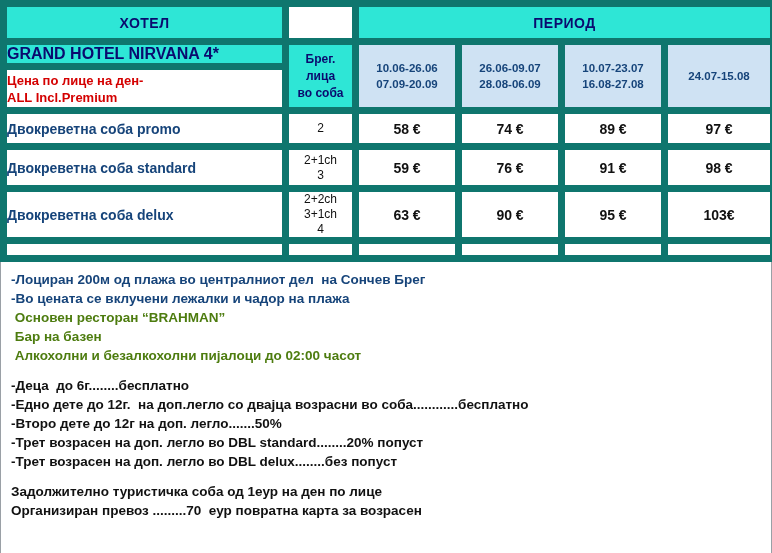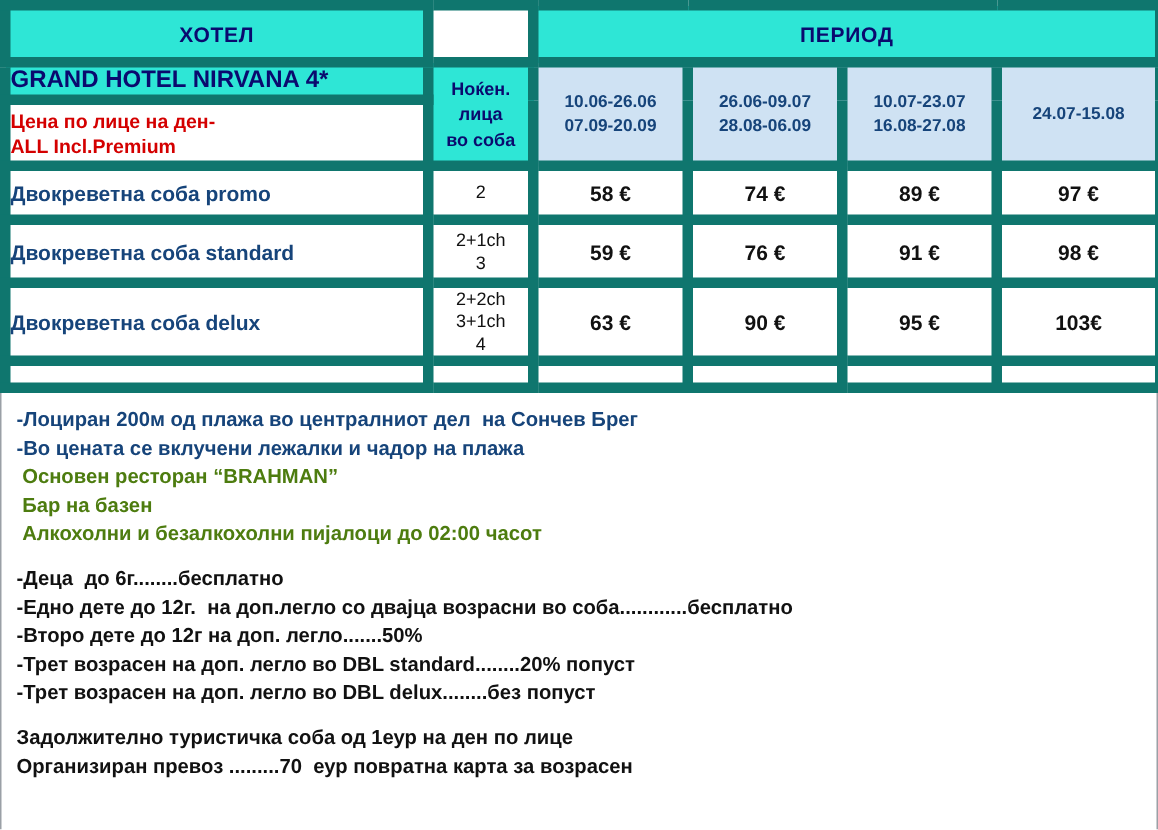--- a/index.html
+++ b/index.html
@@ -153,21 +153,21 @@
         <td class="hdr-hotel">ХОТЕЛ</td>
         <td class="hdr-blank"></td>
         <td class="hdr-period" colspan="4">ПЕРИОД</td>
       </tr>
 
       <tr>
         <td class="hotel-name-cell">
           <div class="hotel-name">GRAND HOTEL NIRVANA 4*</div>
         </td>
         <td class="maxpers" rowspan="2">
-          <div>Ноќен.</div>
+          <div>Брег.</div>
           <div>лица</div>
           <div>во соба</div>
         </td>
         <td class="period-col" rowspan="2" style="white-space:pre-line">10.06-26.06
 07.09-20.09</td>
         <td class="period-col" rowspan="2" style="white-space:pre-line">26.06-09.07
 28.08-06.09</td>
         <td class="period-col" rowspan="2" style="white-space:pre-line">10.07-23.07
 16.08-27.08</td>
         <td class="period-col" rowspan="2" style="white-space:pre-line">24.07-15.08</td>

